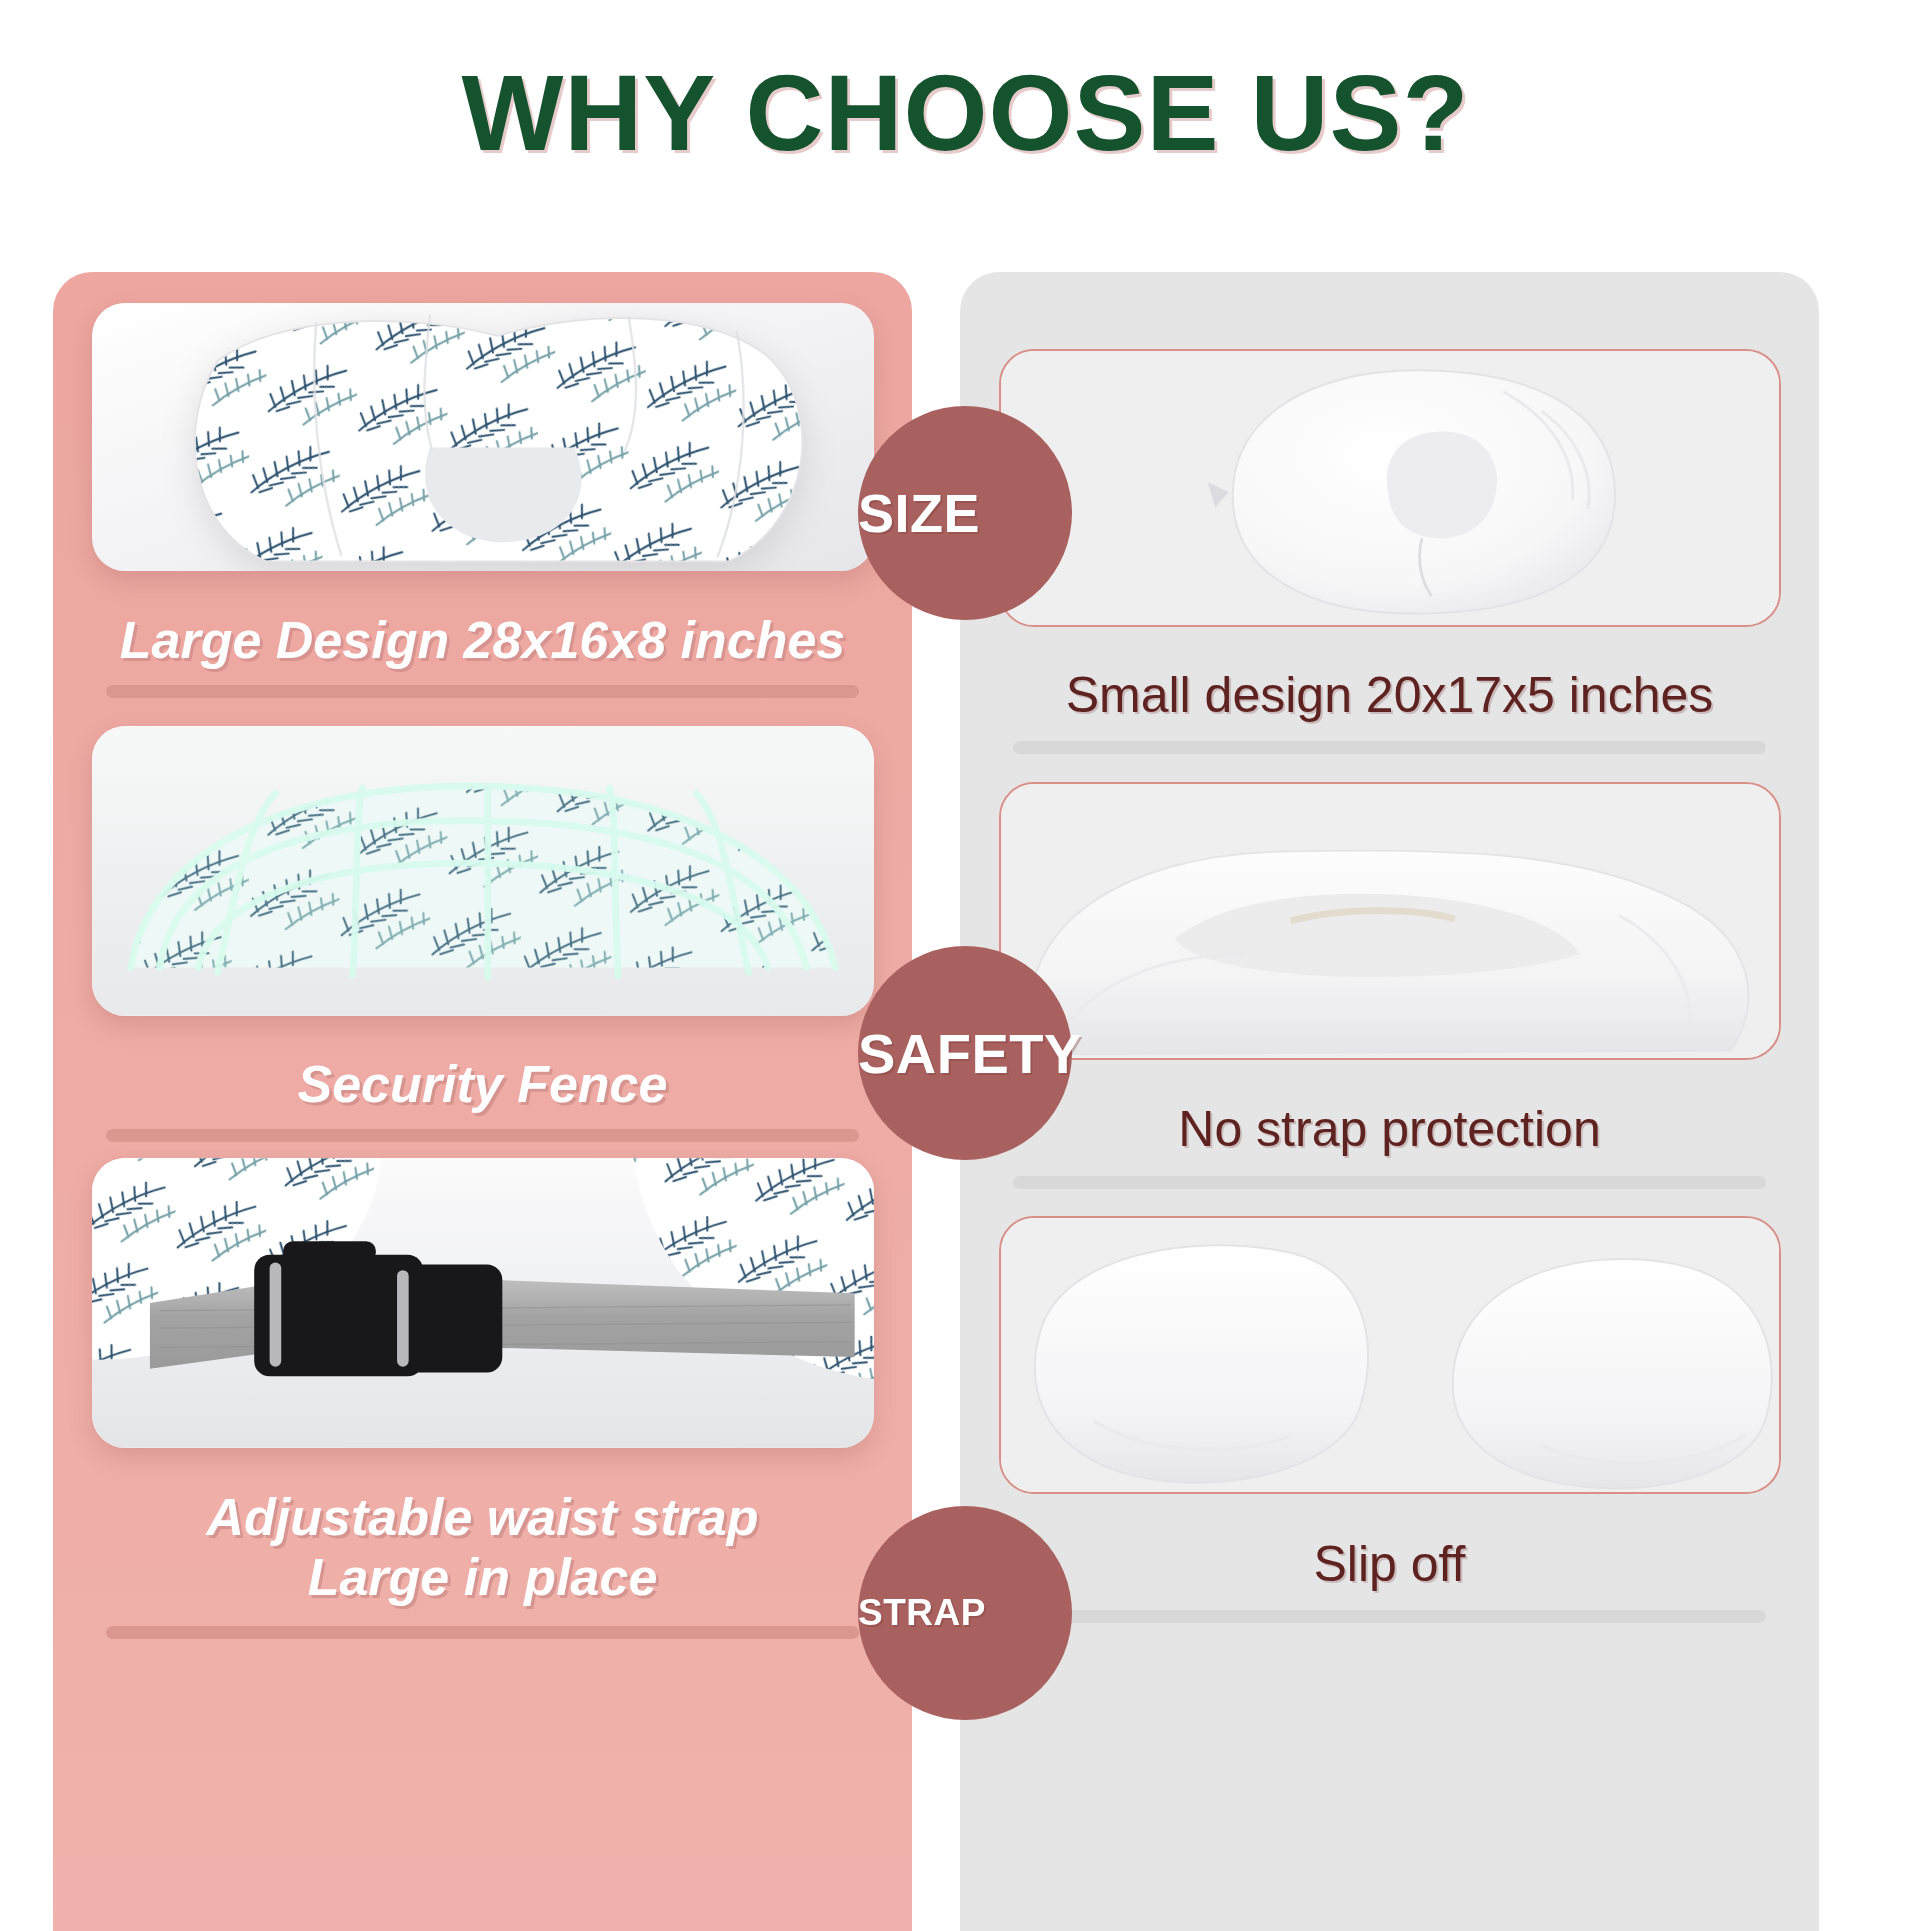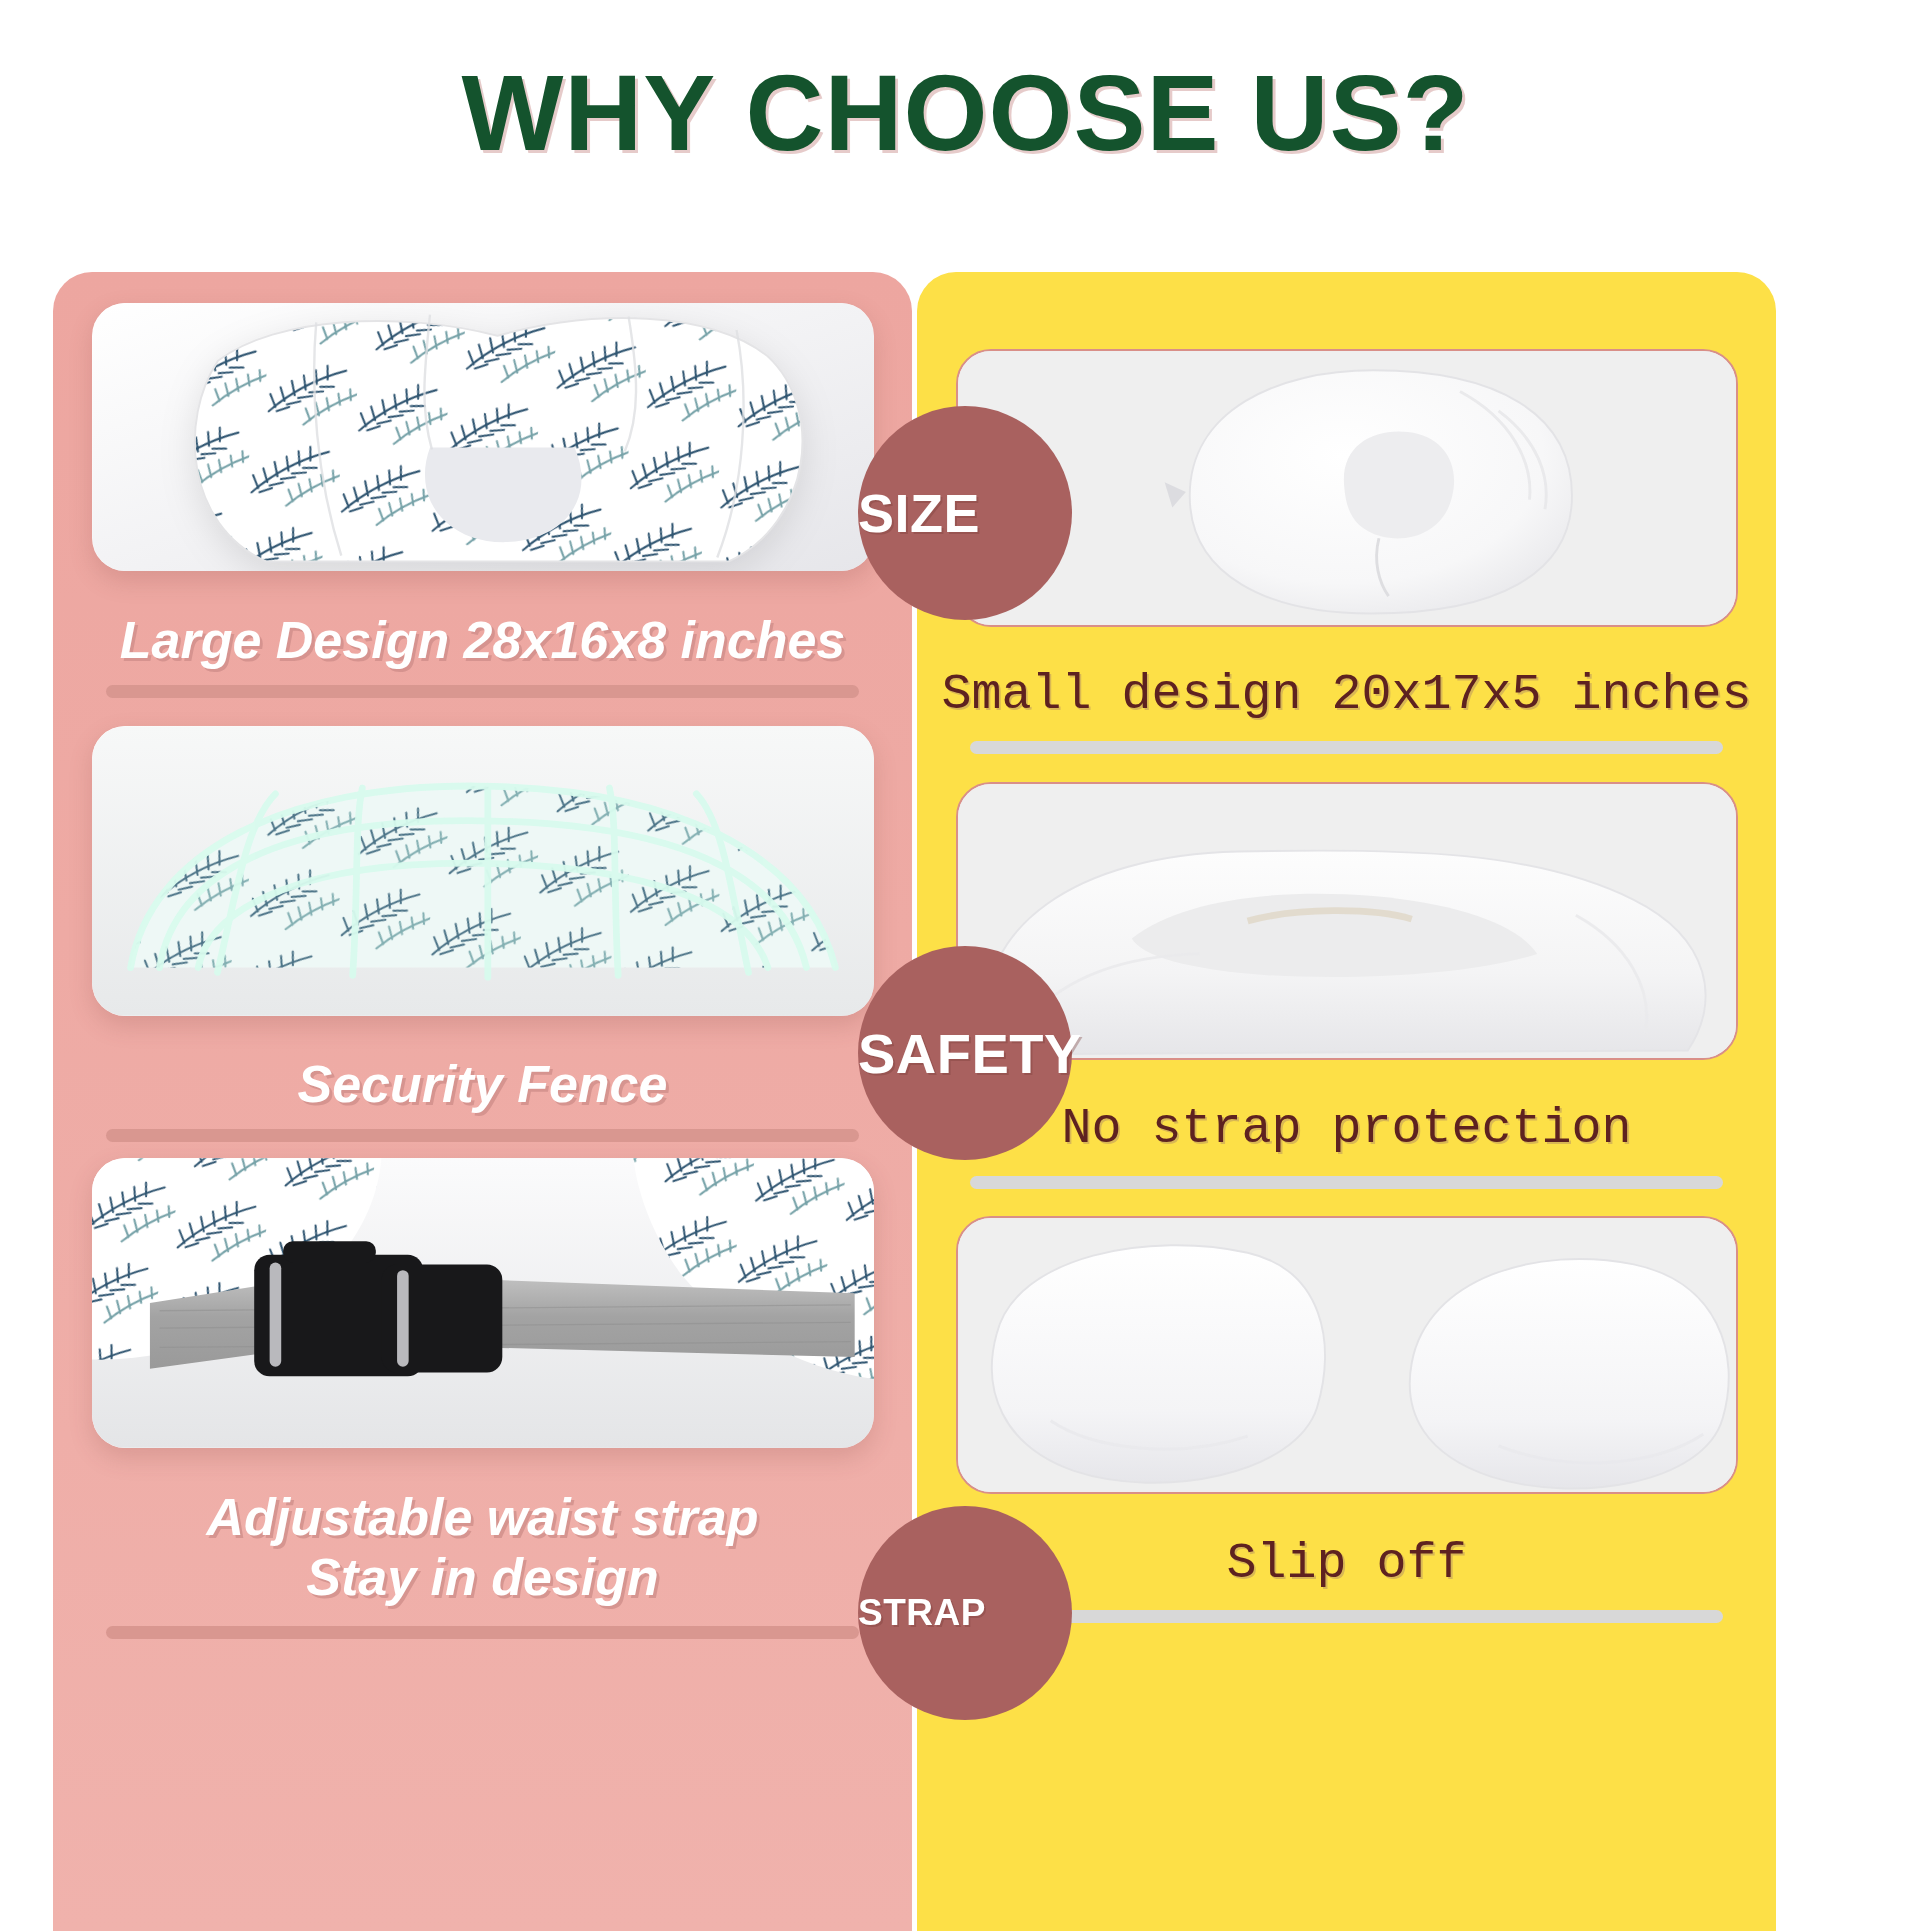--- a/index.html
+++ b/index.html
@@ -26,21 +26,21 @@
 
   
   .col {
     position: absolute;
     top: 272px;
     width: 859px;
     height: 1659px;
     border-radius: 39px 39px 0 0;
   }
   .col-left  { left: 53px;  background: linear-gradient(180deg,#eda6a0 0%,#eeaaa4 40%,#f0b2ac 100%); font-style: italic; }
-  .col-right { left: 917px; background: #fde047; font-family: Liberation Mono, monospace; }
+  .col-right { left: 960px; background: #e5e5e5; }
 
   
   .feat { position: absolute; width: 100%; }
 
   .imgcard {
     position: absolute;
     border-radius: 33px;
     overflow: hidden;
   }
   .imgcard.left {
@@ -238,21 +238,21 @@
               <rect x="300" y="110" width="125" height="112" rx="16" fill="#18181a"></rect>
               <rect x="184" y="108" width="12" height="108" rx="6" fill="#b9b9bd"></rect>
               <rect x="316" y="116" width="12" height="100" rx="6" fill="#b9b9bd"></rect>
               <rect x="198" y="86" width="96" height="22" rx="10" fill="#18181a"></rect>
             </g>
           </g>
         </svg>
       </div>
       <div class="caption" style="top:1215px;">
         <div>Adjustable waist strap</div>
-        <div>Stay in design</div>
+        <div>Large in place</div>
       </div>
       <div class="divider left" style="top:1354px;"></div>
     </div>
   </div>
 
   <div class="col col-right">
 
     <div class="feat">
       <div class="imgcard right" style="top:77px; height:278px;">
         <svg viewBox="0 0 810 288" width="782" height="278">

